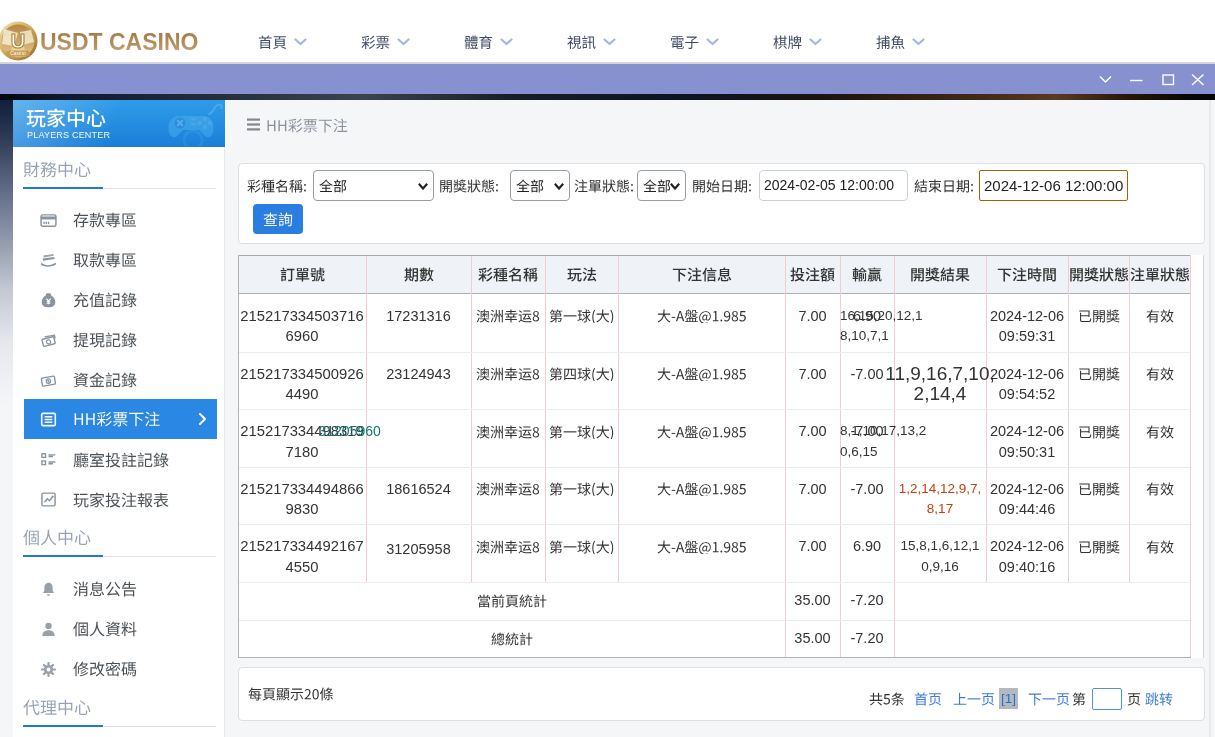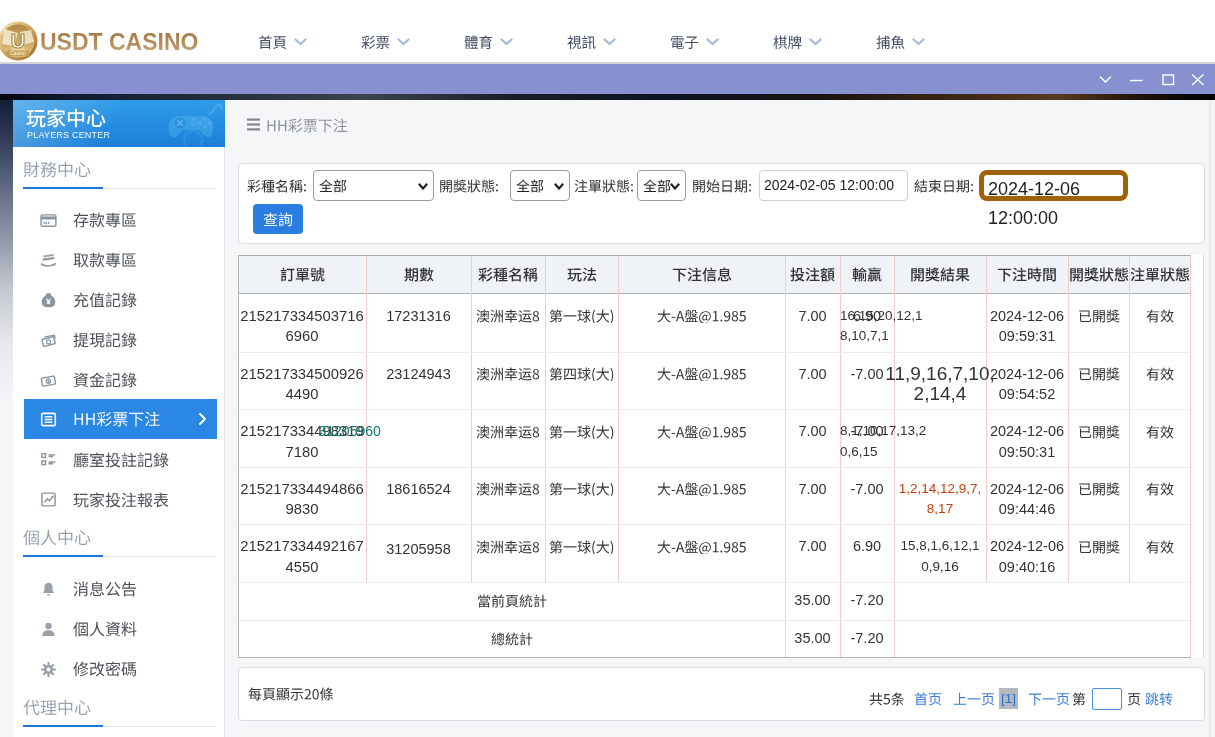--- a/index.html
+++ b/index.html
@@ -387,21 +387,21 @@
       <use href="#r5168" x="0"></use>
       <use href="#r90e8" x="1000"></use>
     </svg></div>
 <svg class="abs" style="left:670px;top:182.5px" width="10" height="7" viewBox="0 0 10 7">
 <path d="M0.8 0.8 L5 5.5 L9.2 0.8" stroke="#222" stroke-width="2.2" fill="none"></path>
   </svg>
 <div class="abs" style="left:759px;top:170px;width:149px;height:31px;background:#fff;
 border:1px solid #ccd0d4;border-radius:4px;font-size:14px;color:#222;line-height:29px;
 padding-left:4px">2024-02-05 12:00:00</div>
 <div class="abs" style="left:979px;top:170px;width:149px;height:31px;background:#fff;
-border:5px solid #a16207;border-radius:8px;font-size:18px;color:#222;line-height:29px;
+border:1px solid #a16207;border-radius:2px;font-size:15px;color:#222;line-height:29px;
 padding-left:4px">2024-12-06 12:00:00</div>
 <div class="abs" style="left:253px;top:204px;width:50px;height:30px;background:#2a7de1;border-radius:4px"></div>
 <div style="position:absolute;left:263.0px;top:211.5px;"><svg class="" style="" width="30.0" height="15.0" viewBox="0 -880 2000 1000" fill="#ffffff" xmlns="http://www.w3.org/2000/svg">
       <use href="#r67e5" x="0"></use>
       <use href="#r8a62" x="1000"></use>
     </svg></div>
 <div class="abs" style="left:238px;top:255px;width:966px;height:402.5px;background:#fff;border-right:1px solid #d8d8d8"></div>
 <div class="abs" style="left:238px;top:255px;width:953px;height:38.5px;background:#eff2f7;
 border-top:1px solid #a8a8a8;border-bottom:1px solid #b0b0b0"></div>
 <div style="position:absolute;left:279.5px;top:267.0px;"><svg class="" style="" width="45.0" height="15.0" viewBox="0 -880 3000 1000" fill="#333333" xmlns="http://www.w3.org/2000/svg">

